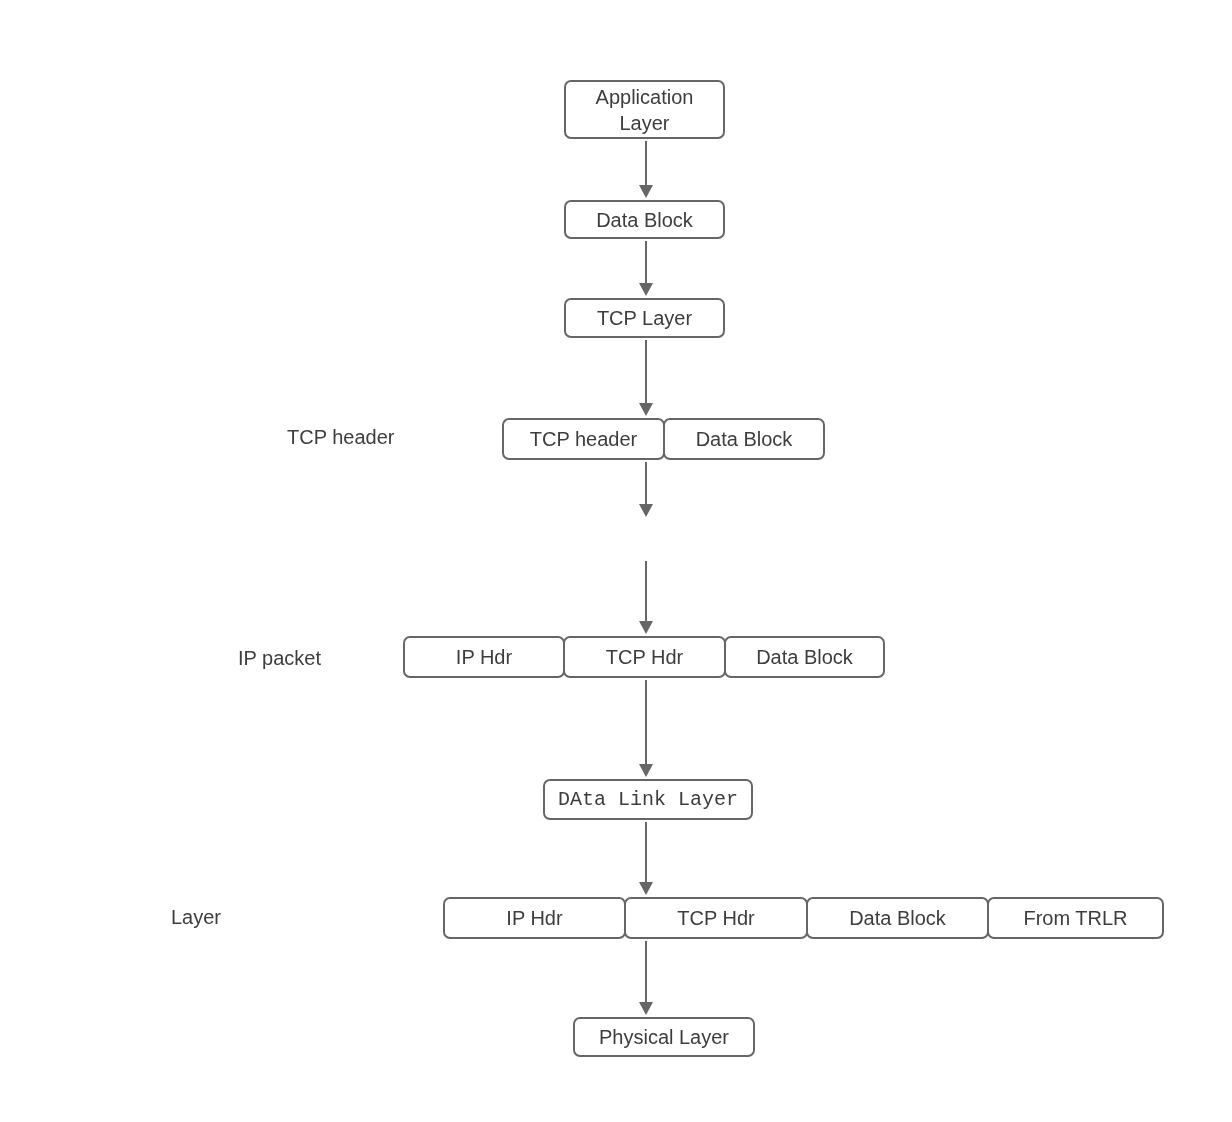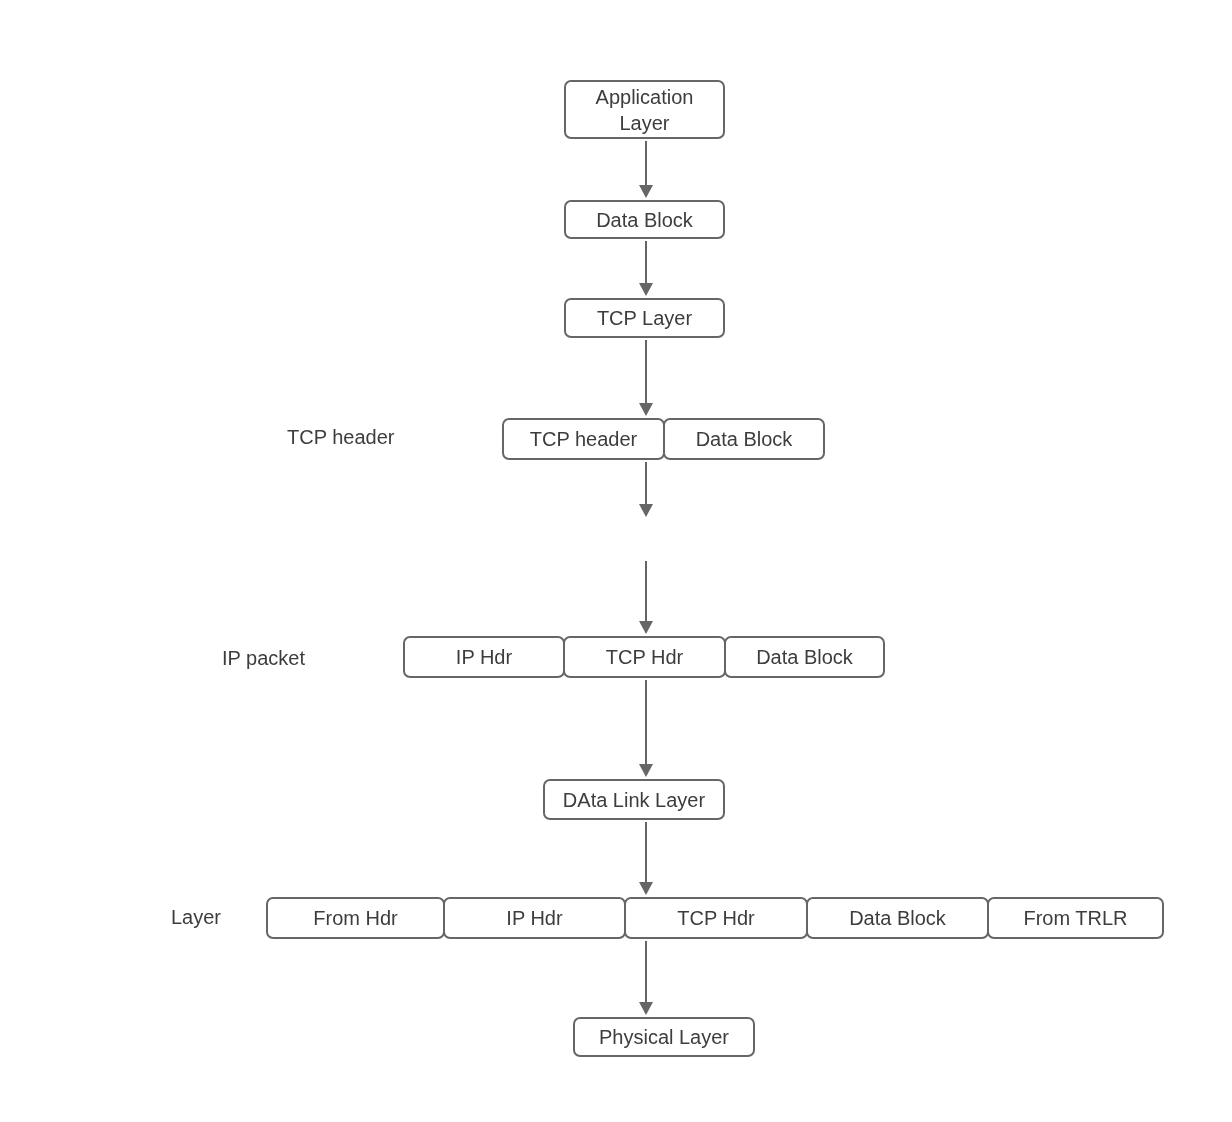--- a/index.html
+++ b/index.html
@@ -71,29 +71,28 @@
 
   <div class="box" style="left:556px; top:192px; width:161px; height:39px;">Data Block</div>
 
   <div class="box" style="left:556px; top:290px; width:161px; height:40px;">TCP Layer</div>
 
   <div class="side-label" style="left:279px; top:418px;">TCP header</div>
   <div class="box" style="left:494px; top:410px; width:163px; height:42px;">TCP header</div>
   <div class="box" style="left:655px; top:410px; width:162px; height:42px;">Data Block</div>
 
 
-  <div class="side-label" style="left:214px; top:639px;">IP packet</div>
+  <div class="side-label" style="left:230px; top:639px;">IP packet</div>
   <div class="box" style="left:395px; top:628px; width:162px; height:42px;">IP Hdr</div>
   <div class="box" style="left:555px; top:628px; width:163px; height:42px;">TCP Hdr</div>
   <div class="box" style="left:716px; top:628px; width:161px; height:42px;">Data Block</div>
 
-  <div class="box" style="left:535px; top:771px; width:182px; height:41px;">DAta Link Layer</div>
+  <div class="box" style="left:535px; top:771px; width:210px; height:41px;font-family:Liberation Mono, monospace;">DAta Link Layer</div>
 
   <div class="side-label" style="left:163px; top:898px;">Layer</div>
-  <div class="box" style="left:258px; top:889px; width:179px; height:42px;">From Hdr</div>
   <div class="box" style="left:435px; top:889px; width:183px; height:42px;">IP Hdr</div>
   <div class="box" style="left:616px; top:889px; width:184px; height:42px;">TCP Hdr</div>
   <div class="box" style="left:798px; top:889px; width:183px; height:42px;">Data Block</div>
   <div class="box" style="left:565px; top:1009px; width:182px; height:40px;">Physical Layer</div>
 
   <div class="box" style="left:979px; top:889px; width:177px; height:42px;">From TRLR</div>
 
   <div class="arrow" style="left:628px; top:131px; height:61px;">
     <div class="arrow-line"></div>
     <div class="arrow-head"></div>

